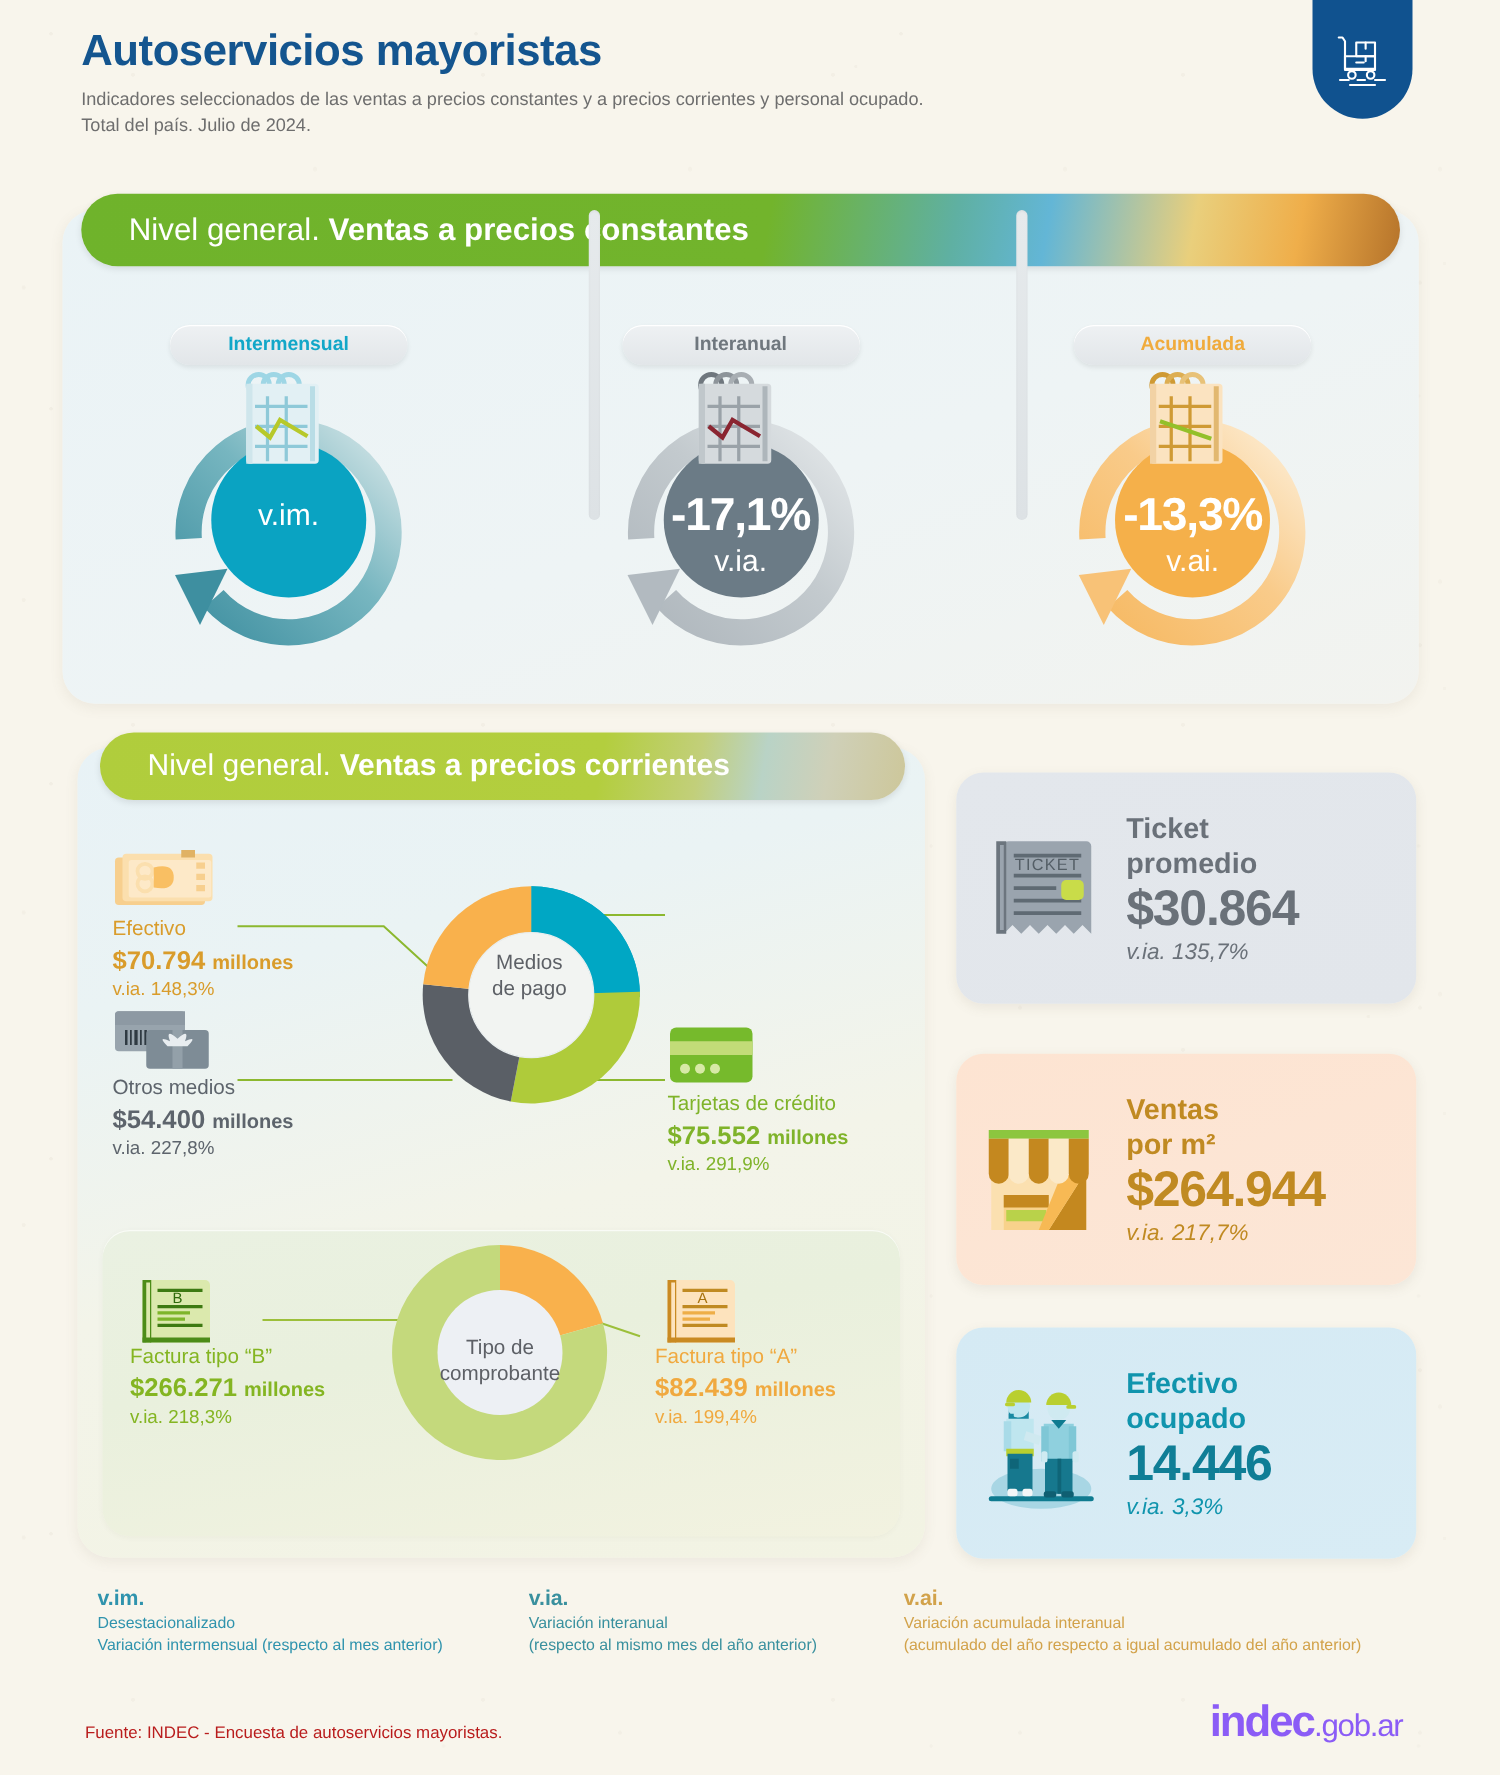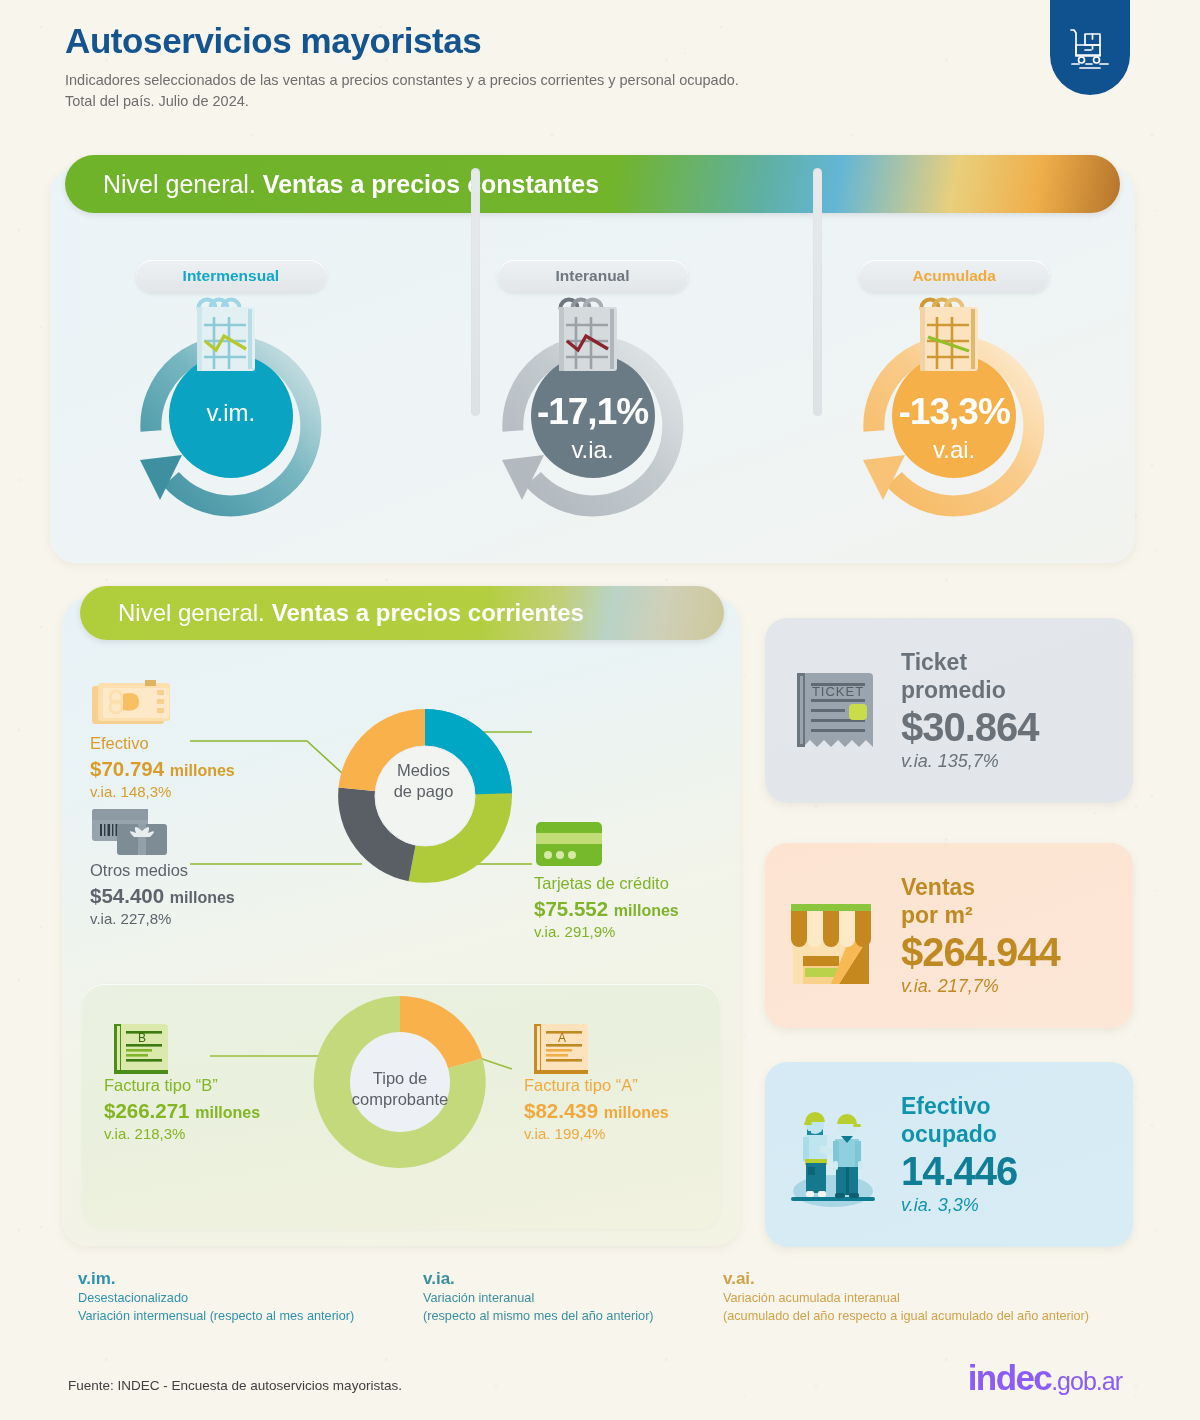--- a/index.html
+++ b/index.html
@@ -138,21 +138,21 @@
   .legend { position: absolute; top: 1268px; left: 78px; width: 1060px; display: flex; }
   .lg { }
   #lg0 { width: 345px; } #lg1 { width: 300px; } #lg2 { width: 415px; }
   .lg .k { font-size: 17px; font-weight: bold; line-height: 1.3; }
   .lg .d { font-size: 12.7px; line-height: 1.38; }
   #lg0 .k, #lg0 .d { color: #2f93ad; }
   #lg1 .k, #lg1 .d { color: #39909e; }
   #lg2 .k, #lg2 .d { color: #d2a24a; }
 
   
-  .src { position: absolute; left: 68px; top: 1378px; font-size: 13.5px; color: #404040; }
+  .src { position: absolute; left: 68px; top: 1378px; font-size: 13.5px; color: #b91c1c; }
   .logo {
     position: absolute; right: 78px; top: 1360px;
     font-size: 35px; color: #8b5cf6; letter-spacing: -1.6px; line-height: 1;
   }
   .logo .b { font-weight: bold; }
   .logo .t { font-size: 25px; letter-spacing: -1px; }
 </style>
 </head>
 <body>
 

